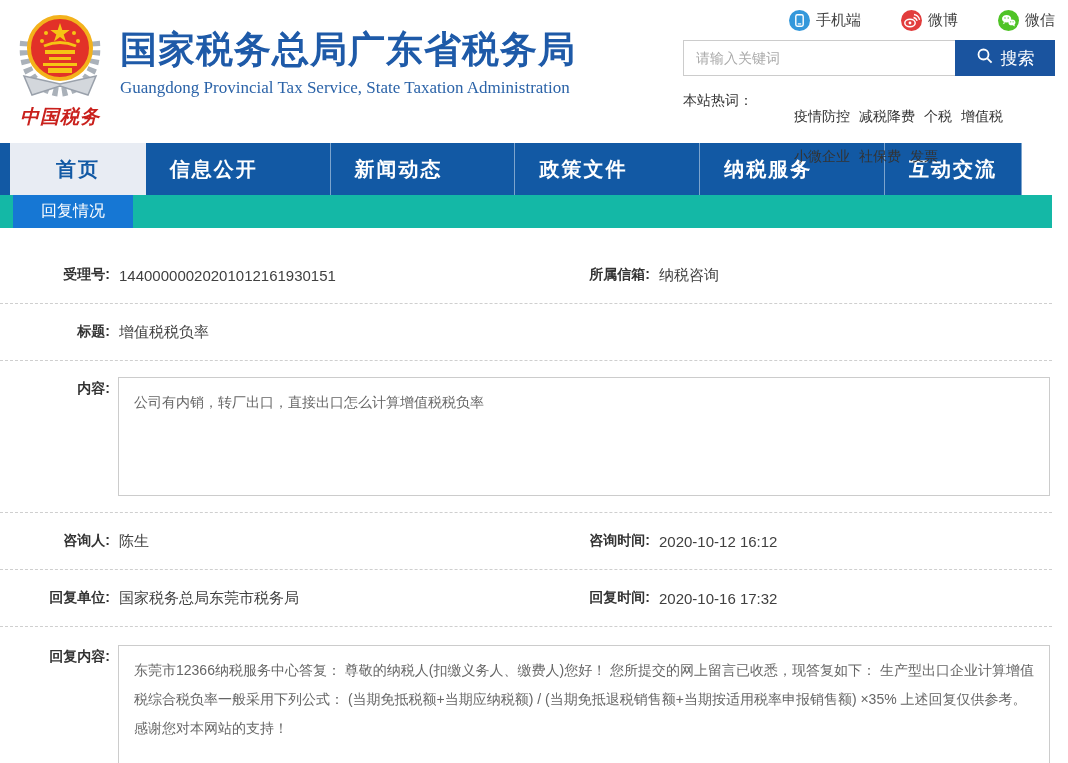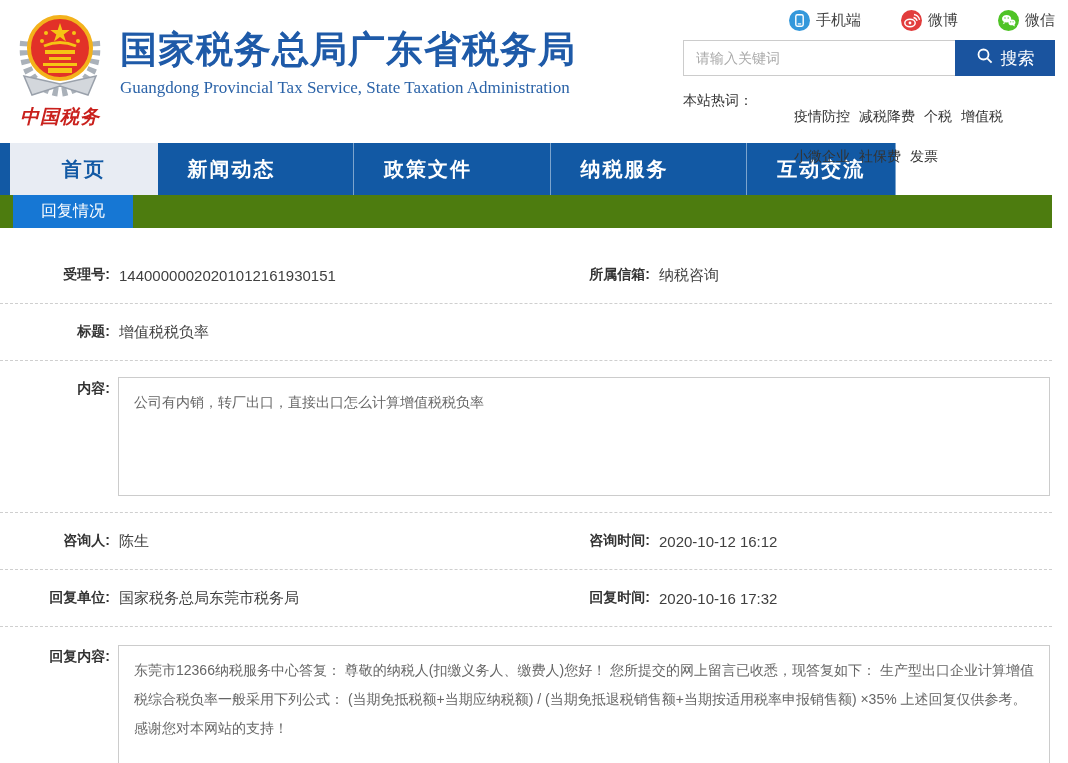--- a/index.html
+++ b/index.html
@@ -31,29 +31,29 @@
   .search-btn { width:100px; height:36px; background:#1a549f; color:#fff; border:none;
     font-size:17px; cursor:pointer; display:flex; align-items:center; justify-content:center; gap:7px;
     font-family:inherit; }
 
   .hotwords { display:flex; margin-top:12px; font-size:14px; line-height:24px; color:#333;gap:41px; }
   .hot-label { flex:none; }
   .hot-words { flex:1; display:flex; flex-wrap:wrap; column-gap:9px; }
   .hot-word { cursor:pointer; white-space:nowrap;margin-top:16px; }
 
   
-  .nav { width:896px; height:52px; background:#1259a4; display:flex; padding-left:10px; }
+  .nav { width:1022px; height:52px; background:#1259a4; display:flex; padding-left:10px; }
   .tab { flex:1; text-align:center; line-height:52px; color:#fff; font-size:20px; font-weight:bold;
     cursor:pointer; letter-spacing:2px; }
   .tab:nth-child(n+3) { border-left:1px solid rgba(255,255,255,.45);margin-left:48px; }
   .tab:last-child { border-right:1px solid rgba(255,255,255,.45); }
   .tab.active { background:#e8ecf3; color:#1259a4; }
 
   
-  .subnav { width:1052px; height:33px; background:#4d7c0f; }
+  .subnav { width:1052px; height:33px; background:#14b8a6; }
   .reply-tab { margin-left:13px; width:120px; height:33px; background:#1677d4; color:#fff;
     border:none; font-size:16px; cursor:pointer; font-family:inherit; }
 
   
   .main { width:1052px; padding-top:19px; }
   .row { border-bottom:1px dashed #cfcfcf; }
   .row-line { height:57px; display:flex; align-items:center; }
   .cell { display:flex; align-items:center; }
   .cell-left { width:540px; flex:none; }
   .lbl { width:110px; flex:none; text-align:right; font-weight:bold; color:#333; font-size:14px; }
@@ -162,20 +162,21 @@
           <span class="hot-word">小微企业</span>
           <span class="hot-word">社保费</span>
           <span class="hot-word">发票</span>
         </span>
       </div>
     </div>
   </div>
 
   <div class="nav">
     <div class="tab active">首页</div>
+    <div class="tab">信息公开</div>
     <div class="tab">新闻动态</div>
     <div class="tab">政策文件</div>
     <div class="tab">纳税服务</div>
     <div class="tab">互动交流</div>
   </div>
 
   <div class="subnav">
     <button class="reply-tab">回复情况</button>
   </div>
 

